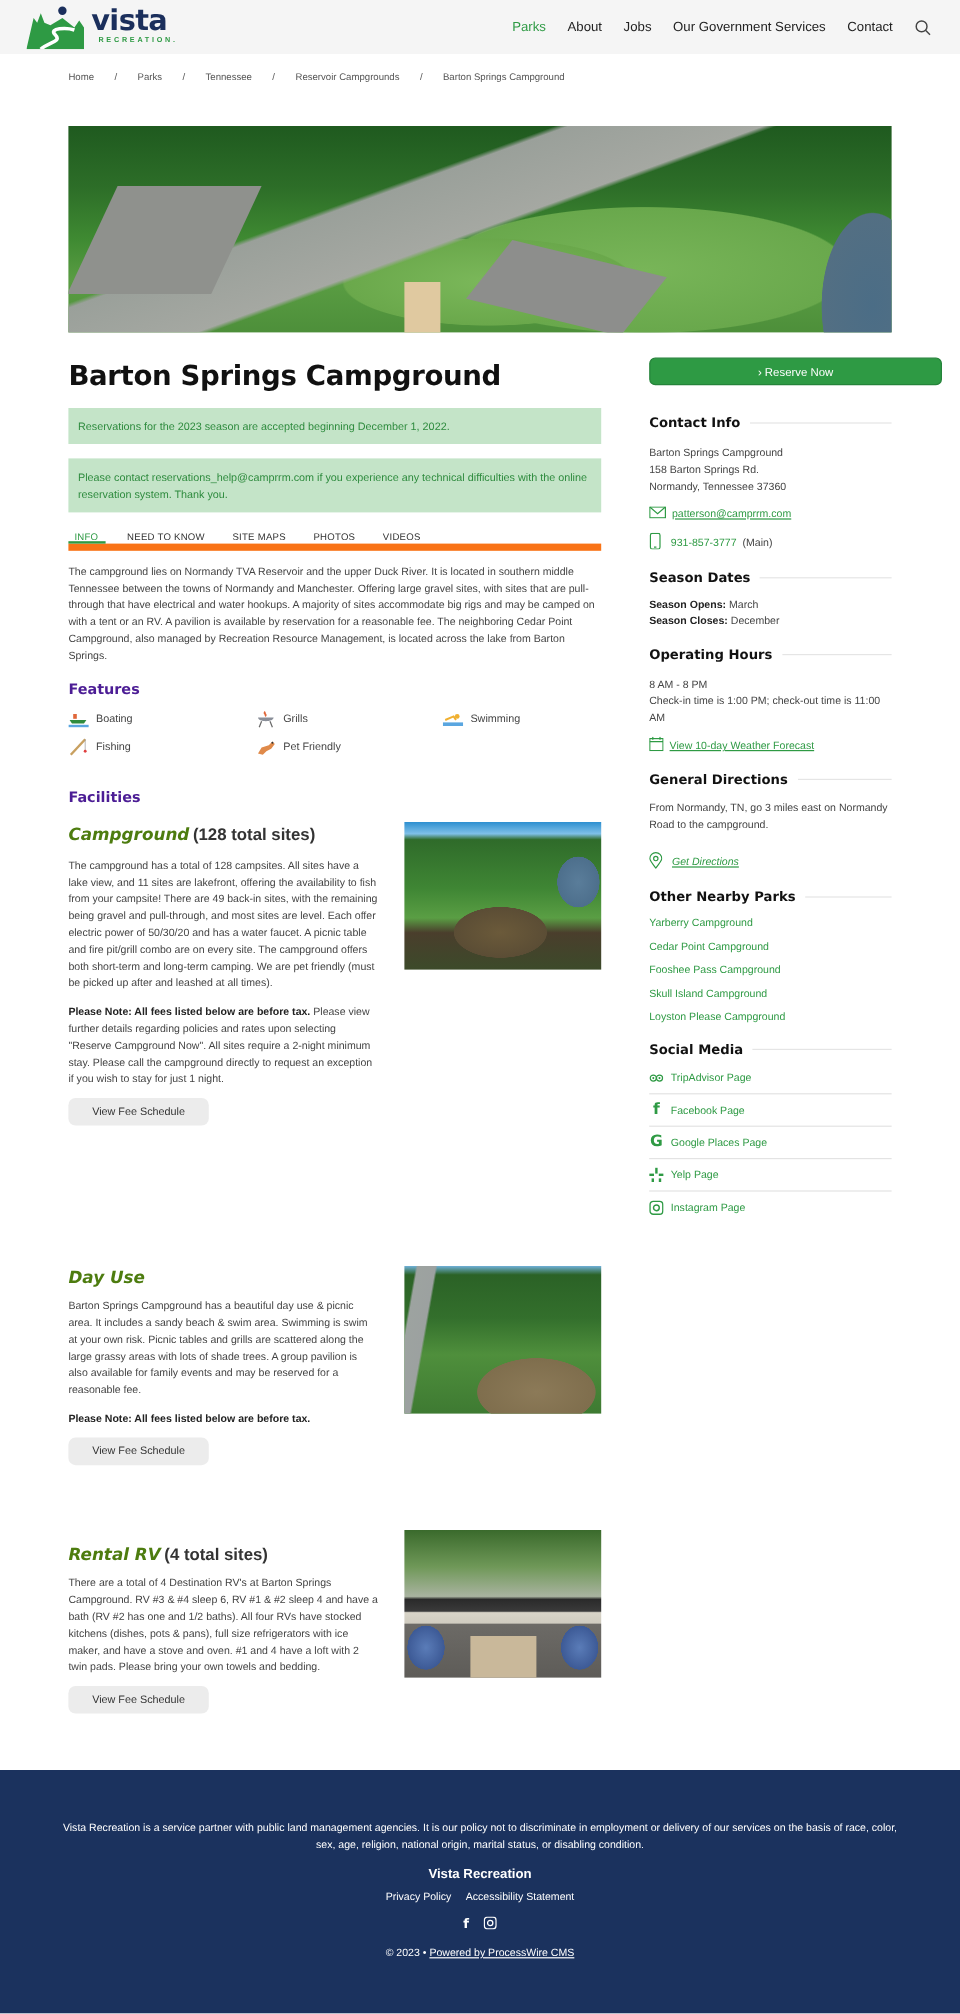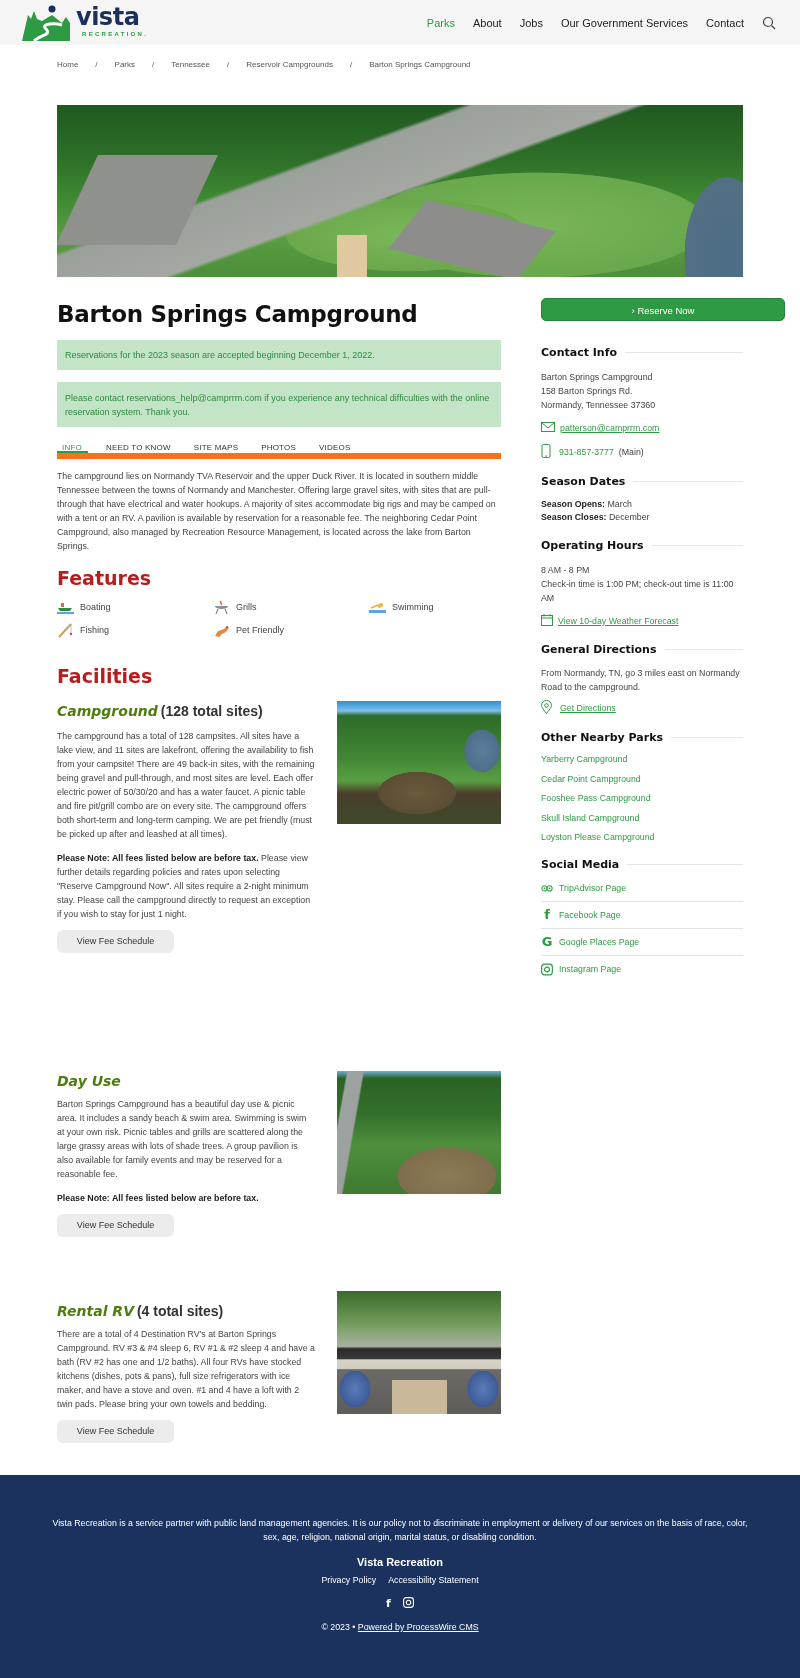--- a/index.html
+++ b/index.html
@@ -49,21 +49,21 @@
   .alert1 { margin-top: 13px; height: 30px; }
   .alert2 { margin-top: 12px; height: 45px; padding-top: 9px; }
 
   .tabs { margin-top: 12px; display: flex; border-bottom: 6px solid #f97316; height: 20px; }
   .tab { font-size: 8px; color: #333; padding: 4px 0 0 0; margin-right: 23px; letter-spacing: 0.2px; }
   .tab.active { color: #2e9a44; border-bottom: 2px solid #2e9a44; padding-left: 5px; padding-right: 6px; margin-right: 18px; }
 
   .body-text { font-size: 8.8px; color: #444; line-height: 14px; }
   .intro { margin-top: 10px; }
 
-  .h2 { font-family: "DejaVu Sans", sans-serif; font-weight: bold; font-size: 19px; color: #b91c1c; }
+  .h2 { font-family: "DejaVu Sans", sans-serif; font-weight: bold; font-size: 12px; color: #4c1d95; }
   .features-title { margin-top: 14px; }
   .features-grid { margin-top: 10px; display: grid; grid-template-columns: 156px 156px 132px; row-gap: 7px; }
   .feature { display: flex; align-items: center; gap: 6px; font-size: 9px; color: #444; height: 16px; }
   .ficon { width: 17px; height: 15px; display: inline-block; }
 
   .facilities-title { margin-top: 27px; }
   .facility { position: relative; }
   .fac-text { width: 258px; }
   .fac-title { font-family: "DejaVu Sans", sans-serif; font-weight: bold; font-size: 14px; color: #4d7c0f; font-style: italic; }
   .fac-sub { font-size: 14px; font-weight: bold; }
@@ -313,21 +313,21 @@
             <line x1="0.5" y1="4" x2="11.5" y2="4" stroke="#2e9a44"></line>
             <line x1="3" y1="0" x2="3" y2="2.5" stroke="#2e9a44"></line>
             <line x1="9" y1="0" x2="9" y2="2.5" stroke="#2e9a44"></line>
           </svg>
       </span>
       <a class="side-link">View 10-day Weather Forecast</a>
     </div>
 
     <h4 class="side-h" style="margin-top:15px;">General Directions</h4>
     <p class="side-text" style="margin-top:10px;">From Normandy, TN, go 3 miles east on Normandy Road to the campground.</p>
-    <div class="side-row" style="margin-top:6px;">
+    <div class="side-row" style="margin-top:16px;font-style:italic;">
       <span>
         <svg width="11" height="14" viewBox="0 0 11 14">
             <path d="M5.5 13.5 C2 9, 0.5 7, 0.5 5.5 A5 5 0 0 1 10.5 5.5 C10.5 7, 9 9, 5.5 13.5 Z" stroke="#2e9a44" fill="none"></path>
             <circle cx="5.5" cy="5.5" r="1.8" stroke="#2e9a44" fill="none"></circle>
           </svg>
       </span>
       <a class="side-link" style="margin-left:3px;">Get Directions</a>
     </div>
 
     <h4 class="side-h" style="margin-top:15px;">Other Nearby Parks</h4>
@@ -355,20 +355,32 @@
       <a class="social-item">
         <span class="sicon" style="font-size:13px;font-family:'DejaVu Sans',sans-serif;">f</span>
         <span>Facebook Page</span>
       </a>
       <a class="social-item">
         <span class="sicon" style="font-size:13px;font-family:'DejaVu Sans',sans-serif;">G</span>
         <span>Google Places Page</span>
       </a>
       <a class="social-item">
         <span class="sicon">
+          <svg width="12" height="12" viewBox="0 0 12 12">
+              <rect x="5" y="0" width="2" height="5" fill="#2e9a44"></rect>
+              <rect x="0" y="5" width="4" height="2" fill="#2e9a44"></rect>
+              <rect x="8" y="5" width="4" height="2" fill="#2e9a44"></rect>
+              <rect x="2" y="9" width="2" height="3" fill="#2e9a44"></rect>
+              <rect x="8" y="9" width="2" height="3" fill="#2e9a44"></rect>
+            </svg>
+        </span>
+        <span>Yelp Page</span>
+      </a>
+      <a class="social-item">
+        <span class="sicon">
           <svg width="13" height="13" viewBox="0 0 13 13">
               <rect x="0.7" y="0.7" width="11.6" height="11.6" rx="3" stroke="#2e9a44" fill="none" stroke-width="1.3"></rect>
               <circle cx="6.5" cy="6.5" r="2.6" stroke="#2e9a44" fill="none" stroke-width="1.3"></circle>
             </svg>
         </span>
         <span>Instagram Page</span>
       </a>
     </div>
   </aside>
 

